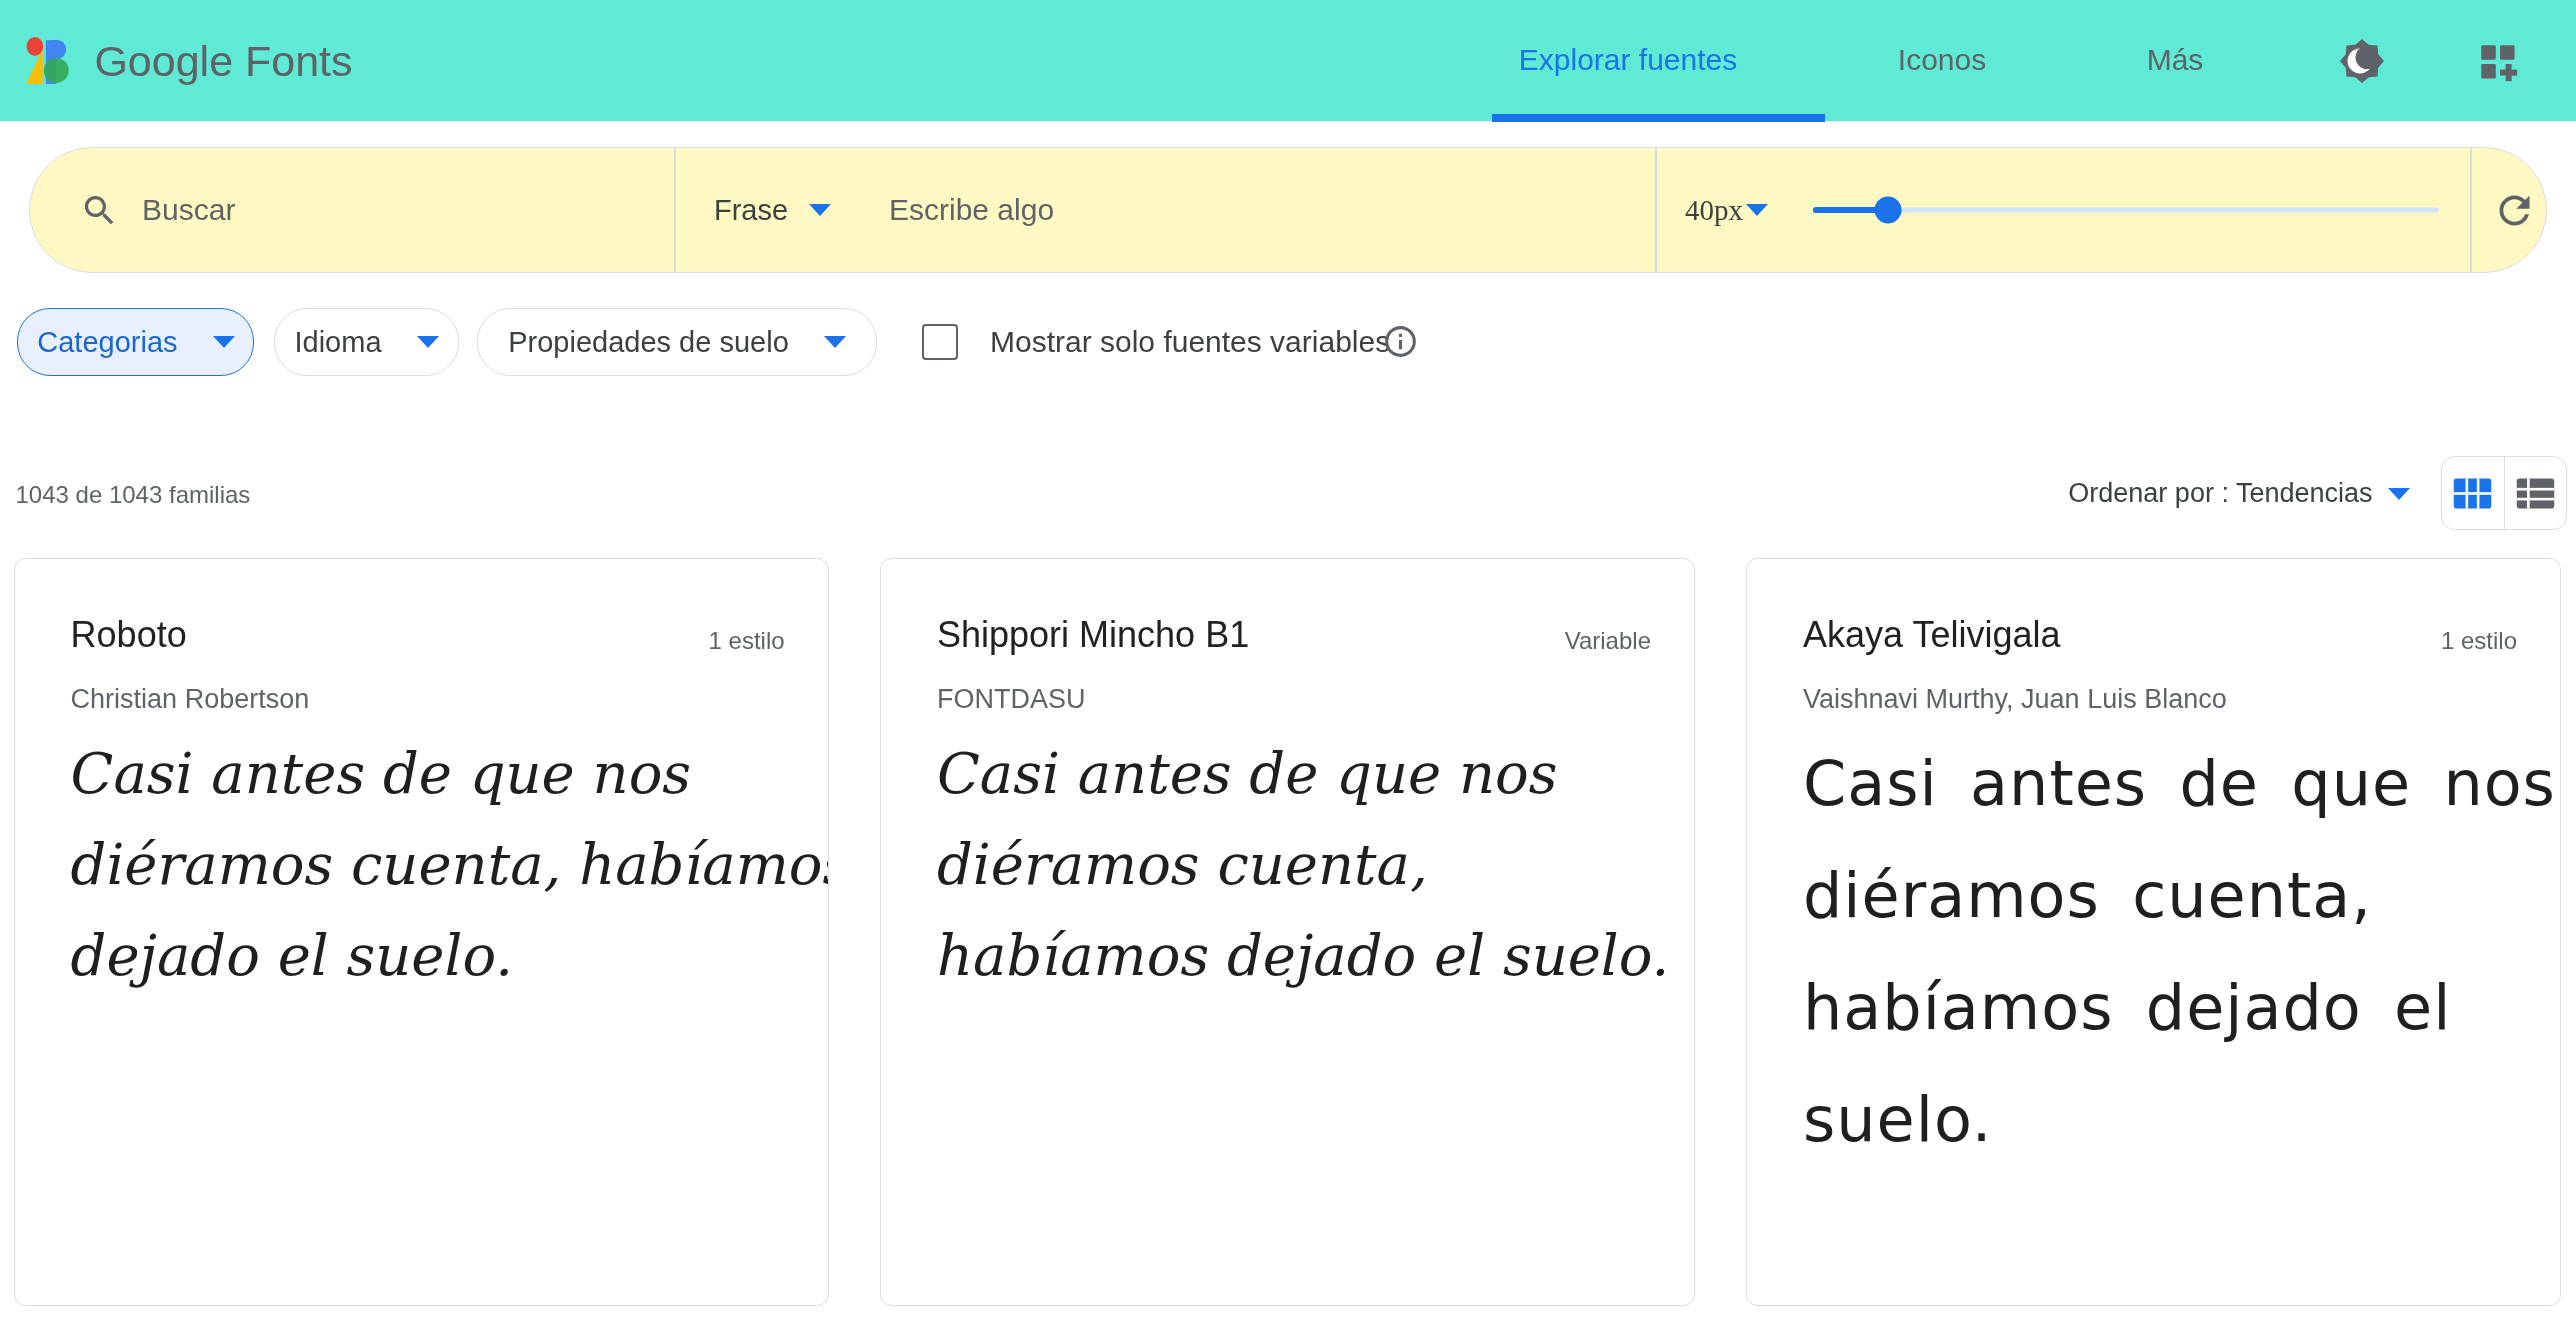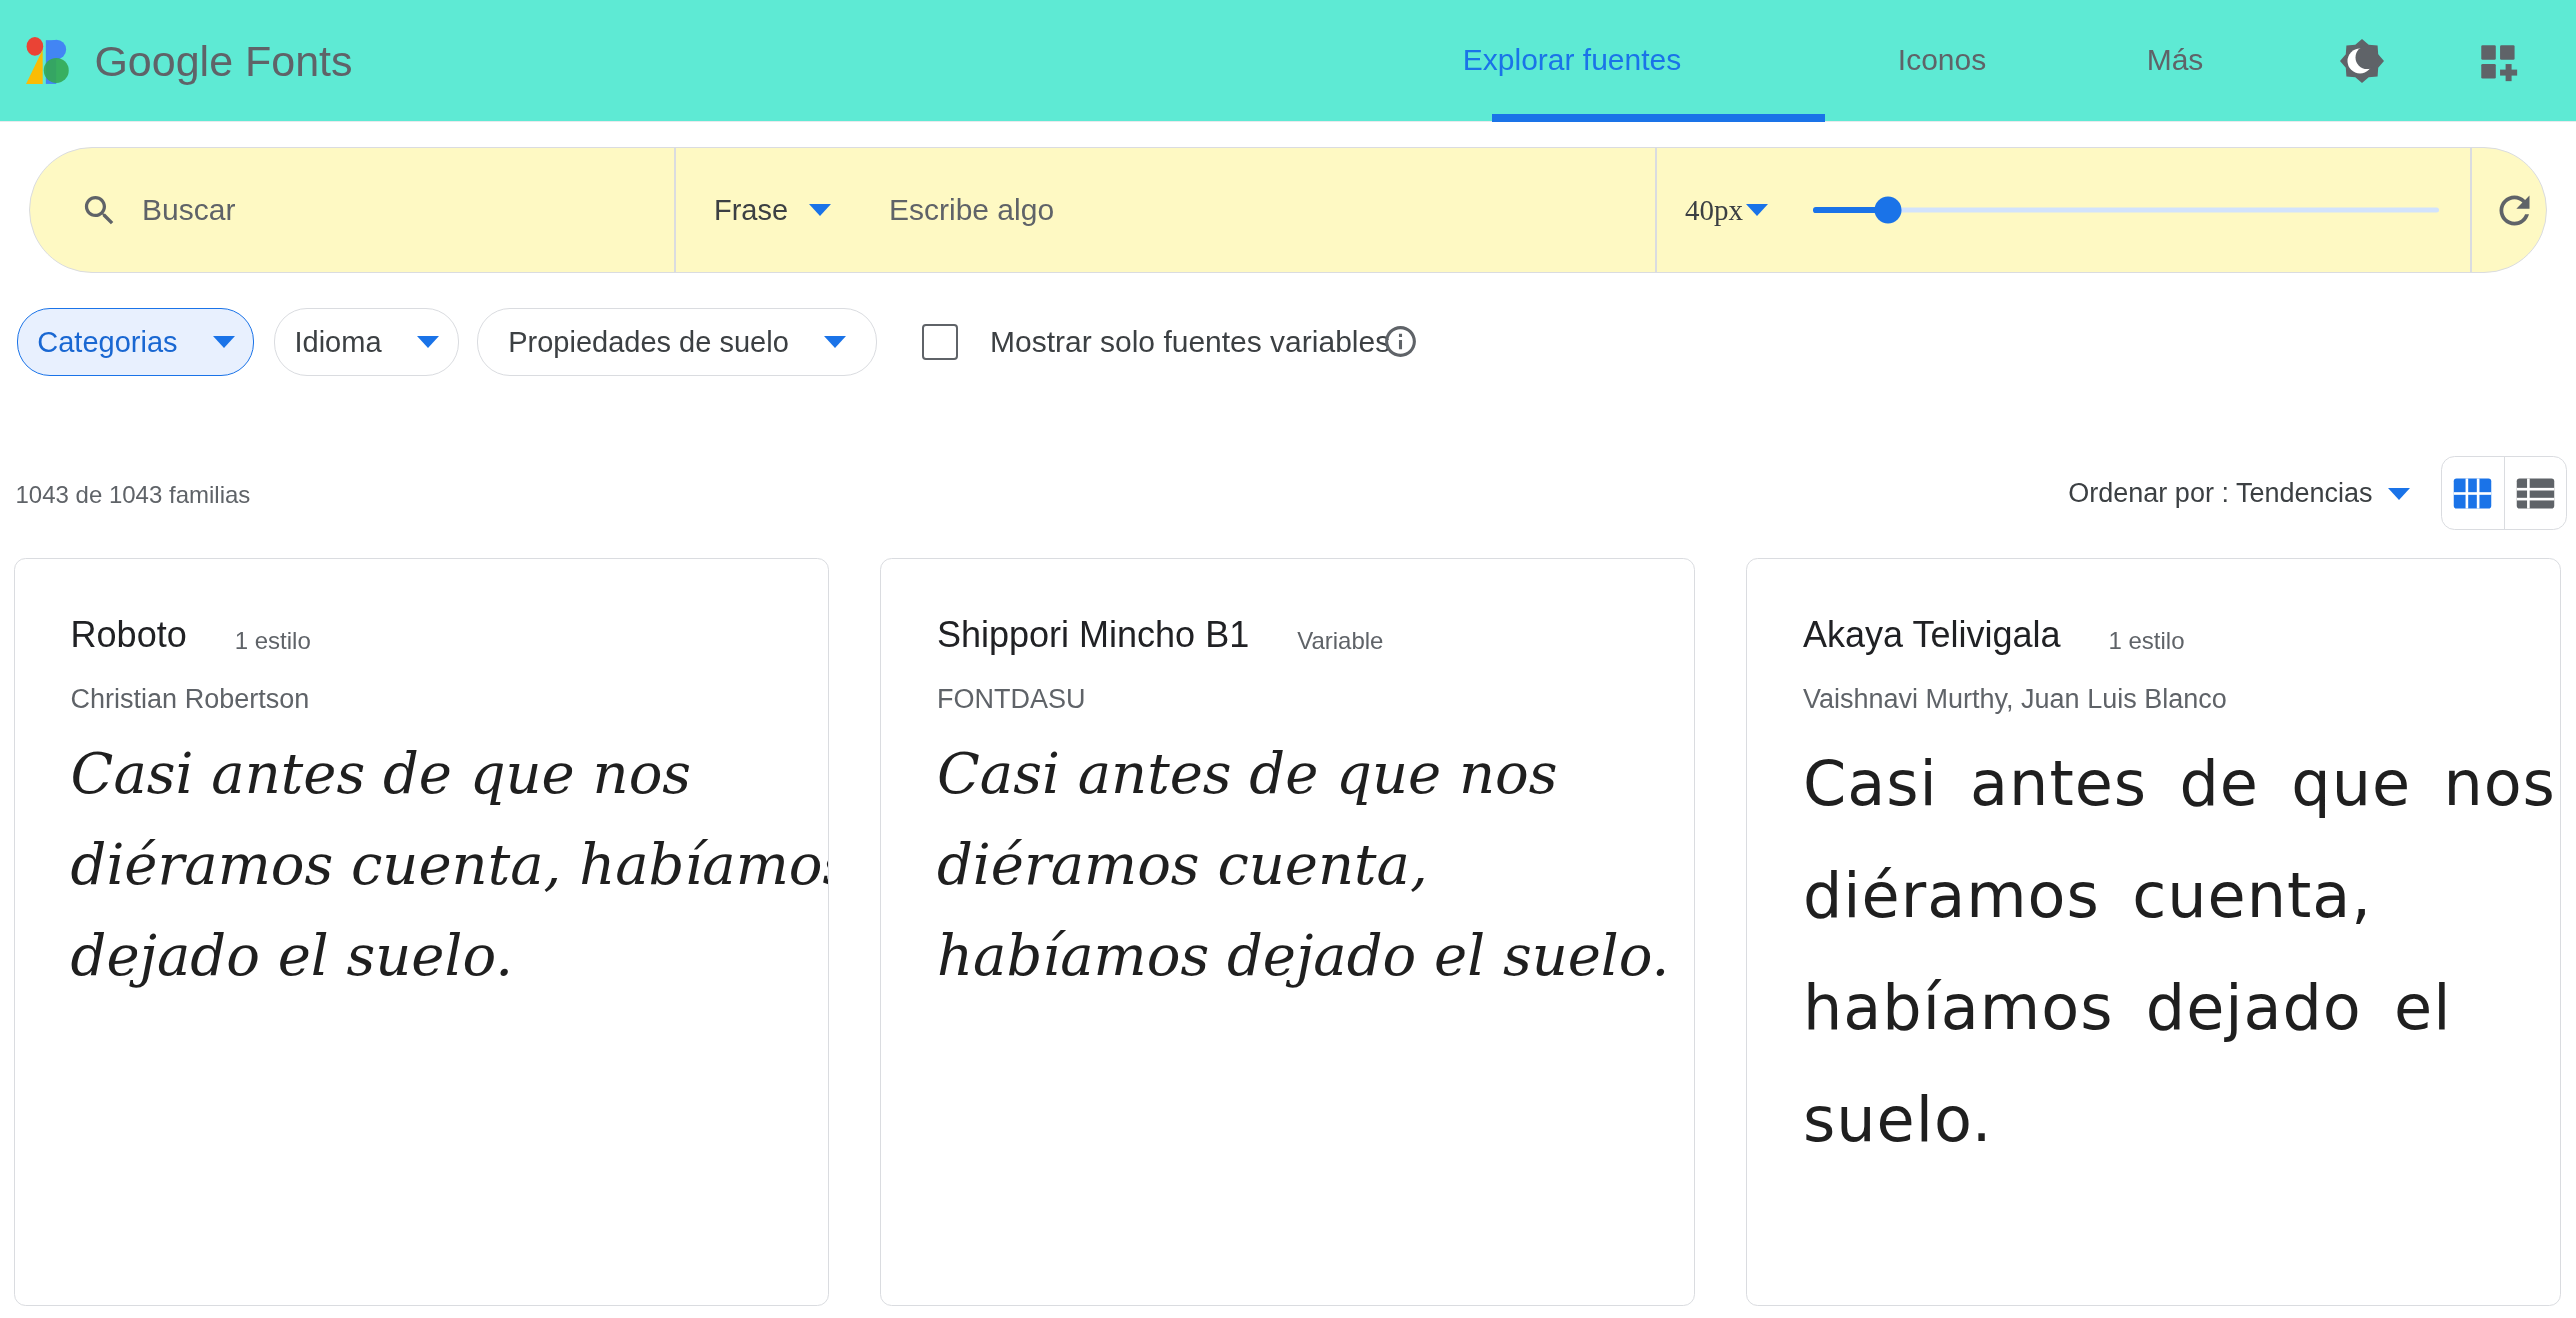--- a/index.html
+++ b/index.html
@@ -38,21 +38,21 @@
   
   .count { position:absolute; left:15.5px; top:481px; font-size:24px; color:#5f6368; }
   .sort { position:absolute; right:166px; top:477px; height:33px; display:flex; align-items:center; gap:15.5px; cursor:pointer; }
   .sort-label { font-size:27px; color:#3c4043; }
   .view-toggle { position:absolute; left:2441px; top:456px; width:126px; height:74px; border:1.9px solid #dadce0; border-radius:13.6px; display:flex; overflow:hidden; background:#fff; }
   .view-btn { flex:1; display:flex; align-items:center; justify-content:center; cursor:pointer; }
   .view-btn + .view-btn { border-left:1.9px solid #dadce0; }
 
   
   .card { position:absolute; top:558px; width:815px; height:748px; border:1.9px solid #dadce0; border-radius:11.6px; background:#fff; padding:54px 43px 0 56px; overflow:hidden; cursor:pointer; }
-  .card-head { display:flex; align-items:flex-start;gap:48px; }
+  .card-head { display:flex; justify-content:space-between; align-items:flex-start; }
   .font-name { font-size:36px; line-height:43px; color:#202124; font-weight:400; }
   .font-badge { font-size:24px; color:#5f6368; margin-top:13.6px; }
   .font-designer { margin-top:27px; font-size:27px; line-height:33px; color:#5f6368; }
   .preview { margin-top:11.6px; white-space:pre; color:#1f1f1f; }
   .preview.script { font-family:"DejaVu Serif", serif; font-style:italic; font-size:56px; line-height:91px; }
   .preview.hand { font-family:"DejaVu Sans", sans-serif; font-size:62px; line-height:112px; letter-spacing:1px; word-spacing:11.6px; }
 </style>
 </head>
 <body>
 
@@ -63,21 +63,21 @@
         <ellipse cx="9.5" cy="10" rx="8" ry="9" fill="#ea4335"></ellipse>
         <polygon points="1,46 17,13 17,46" fill="#fbbc04"></polygon>
         <rect x="20" y="4" width="10" height="42" fill="#4285f4"></rect>
         <circle cx="30" cy="13" r="9.5" fill="#4285f4"></circle>
         <circle cx="30" cy="33" r="12" fill="#34a853" fill-opacity="0.9"></circle>
       </svg>
     </span>
     <span class="brand-text">Google Fonts</span>
   </div>
 
-  <div class="tab active" style="left:1572px;">Explorar fuentes</div>
+  <div class="tab active" style="left:1628px;">Explorar fuentes</div>
   <div class="tab" style="left:1942px;">Iconos</div>
   <div class="tab" style="left:2175px;">Más</div>
   <div class="tab-underline"></div>
 
   <div class="hdr-icon" style="left:2338px; top:37px;">
     <span style="display:flex;">
       <svg width="48" height="48" viewBox="0 0 48 48">
         <polygon fill="#5f6368" points="46,24 40.2,30.7 39.6,39.6 30.7,40.2 24,46 17.3,40.2 8.4,39.6 7.8,30.7 2,24 7.8,17.3 8.4,8.4 17.3,7.8 24,2 30.7,7.8 39.6,8.4 40.2,17.3"></polygon>
         <circle cx="22" cy="24" r="12.5" fill="#ffffff"></circle>
         <circle cx="29" cy="20.5" r="11.5" fill="#5f6368"></circle>

